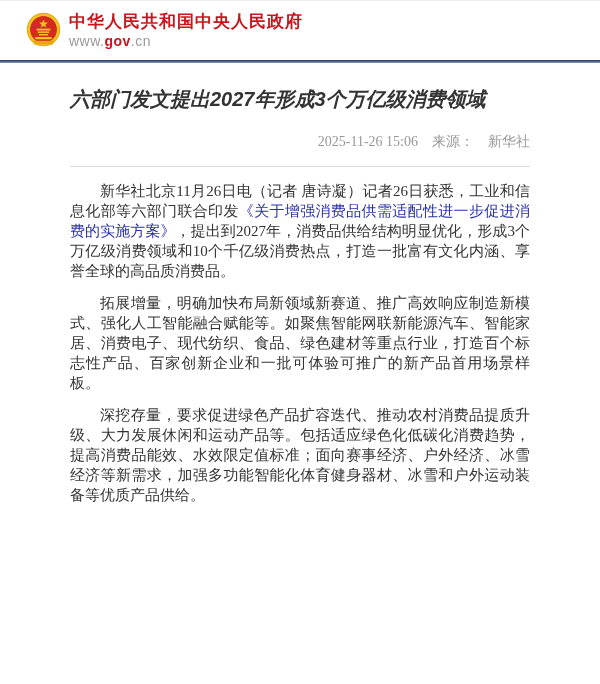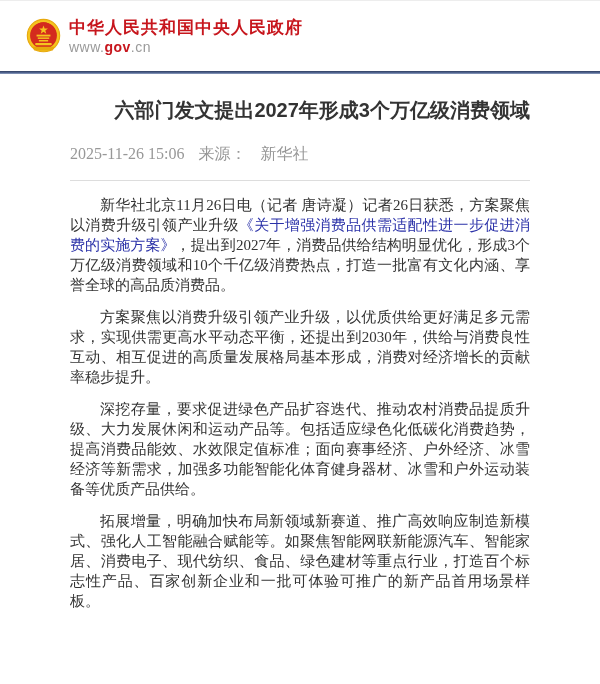--- a/index.html
+++ b/index.html
@@ -7,21 +7,21 @@
   body {
     width: 600px;
     height: 684px;
     margin: 0 auto;
     font-family: "Liberation Sans", "DejaVu Sans", sans-serif;
     overflow: hidden;
     background: #ffffff;
   }
   
   .site-header {
-    height: 71px;
+    height: 60px;
     background: #ffffff;
     border-top: 1px solid #ededed;
     display: flex;
     align-items: center;
     padding-left: 25px;
   }
   .logo-link {
     display: flex;
     align-items: center;
     text-decoration: none;
@@ -52,31 +52,32 @@
     height: 3px;
     width: 100%;
     background: linear-gradient(to bottom, #2f3e60 0%, #51648f 55%, #93a4c4 100%);
   }
   
   .article {
     padding: 0 70px;
   }
   .article-title {
     margin-top: 22px;
-    text-align: right;
+    text-align: left;
     font-size: 20px;
     font-weight: bold;
     color: #333333;
     line-height: 28px;
     font-family: "Liberation Sans", "DejaVu Sans", sans-serif;
+    font-style: italic;
   }
   .article-meta {
     margin-top: 20px;
-    text-align: left;
-    font-size: 16px;
+    text-align: right;
+    font-size: 14px;
     color: #989898;
     font-family: "Liberation Serif", "DejaVu Serif", serif;
   }
   .article-meta .sep { display: inline-block; width: 14px; }
   .meta-rule {
     margin-top: 15px;
     border-bottom: 1px solid #dddddd;
   }
   .article-body {
     margin-top: 14px;
@@ -127,19 +128,18 @@
 <main class="article">
   <h1 class="article-title">六部门发文提出2027年形成3个万亿级消费领域</h1>
 
   <div class="article-meta">
     <span>2025-11-26 15:06</span><span class="sep"></span><span>来源：</span><span class="sep"></span><span>新华社</span>
   </div>
 
   <div class="meta-rule"></div>
 
   <div class="article-body">
-    <p><span>新华社北京11月26日电（记者 唐诗凝）记者26日获悉，方案聚焦以消费升级引领产业升级</span><a class="doc-link">《关于增强消费品供需适配性进一步促进消费的实施方案》</a><span>，提出到2027年，消费品供给结构明显优化，形成3个万亿级消费领域和10个千亿级消费热点，打造一批富有文化内涵、享誉全球的高品质消费品。</span></p>
-    <p>方案聚焦以消费升级引领产业升级，以优质供给更好满足多元需求，实现供需更高水平动态平衡，还提出到2030年，供给与消费良性互动、相互促进的高质量发展格局基本形成，消费对经济增长的贡献率稳步提升。</p>
+    <p><span>新华社北京11月26日电（记者 唐诗凝）记者26日获悉，工业和信息化部等六部门联合印发</span><a class="doc-link">《关于增强消费品供需适配性进一步促进消费的实施方案》</a><span>，提出到2027年，消费品供给结构明显优化，形成3个万亿级消费领域和10个千亿级消费热点，打造一批富有文化内涵、享誉全球的高品质消费品。</span></p>
+    <p>拓展增量，明确加快布局新领域新赛道、推广高效响应制造新模式、强化人工智能融合赋能等。如聚焦智能网联新能源汽车、智能家居、消费电子、现代纺织、食品、绿色建材等重点行业，打造百个标志性产品、百家创新企业和一批可体验可推广的新产品首用场景样板。</p>
     <p>深挖存量，要求促进绿色产品扩容迭代、推动农村消费品提质升级、大力发展休闲和运动产品等。包括适应绿色化低碳化消费趋势，提高消费品能效、水效限定值标准；面向赛事经济、户外经济、冰雪经济等新需求，加强多功能智能化体育健身器材、冰雪和户外运动装备等优质产品供给。</p>
-    <p>拓展增量，明确加快布局新领域新赛道、推广高效响应制造新模式、强化人工智能融合赋能等。如聚焦智能网联新能源汽车、智能家居、消费电子、现代纺织、食品、绿色建材等重点行业，打造百个标志性产品、百家创新企业和一批可体验可推广的新产品首用场景样板。</p>
 
   </div>
 </main>
 
 </body></html>

